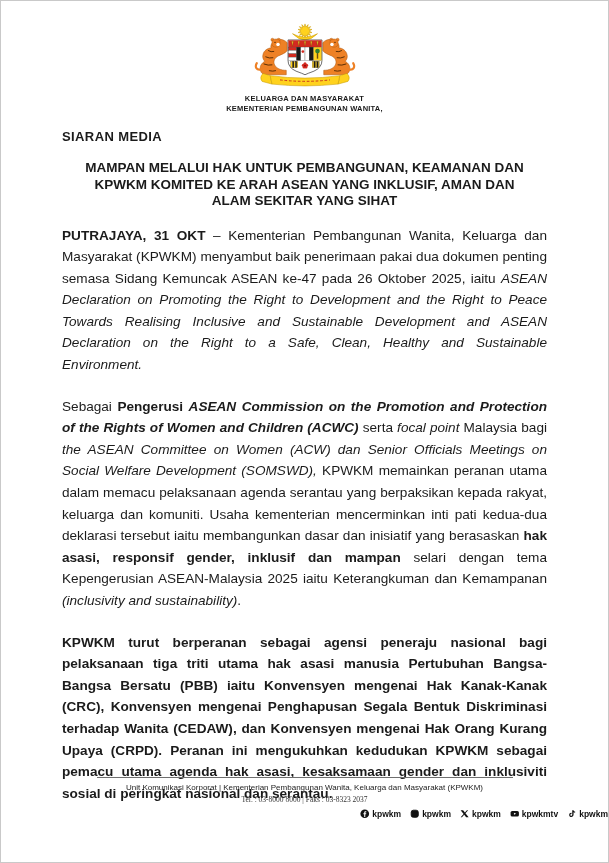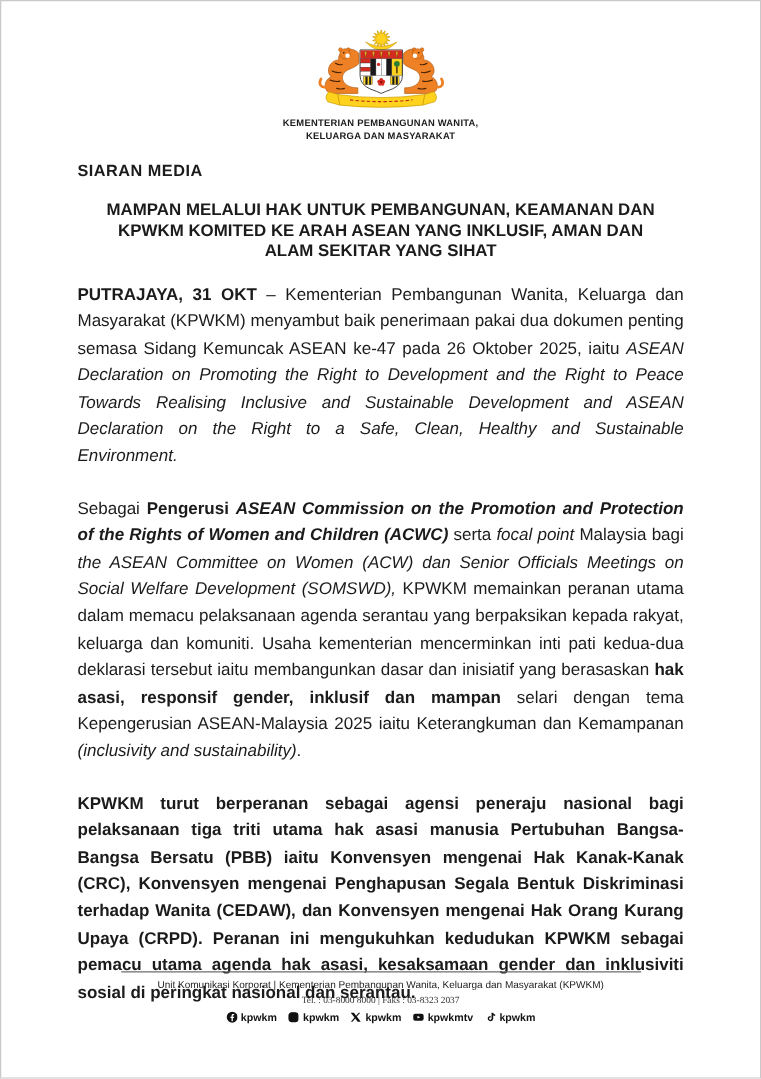--- a/index.html
+++ b/index.html
@@ -15,21 +15,21 @@
   .title{margin-top:16px;text-align:center;font-weight:bold;font-size:13.5px;line-height:16.5px;}
   .body-text{margin-top:15px;font-size:13.6px;line-height:21.6px;text-align:justify;}
   .body-text p{margin:0 0 20px;}
   .b{font-weight:bold;}
   .i{font-style:italic;margin-top:28px;}
   .bi{font-weight:bold;font-style:italic;}
   .footer{position:absolute;left:0;top:776px;width:100%;text-align:center;}
   .footer-rule{width:416px;margin:0 auto;border-top:1.3px solid #6e6e6e;}
   .footer-line1{margin-top:5px;font-size:8px;font-weight:normal;color:#222;}
   .footer-line2{margin-top:3px;font-size:7.5px;color:#333;font-family:Liberation Serif, serif;}
-  .social{margin-top:5px;display:flex;justify-content:center;align-items:center;gap:9px;font-size:8.5px;font-weight:bold;color:#111;}
+  .social{margin-top:5px;display:flex;justify-content:flex-end;align-items:center;gap:9px;font-size:8.5px;font-weight:bold;color:#111;}
   .social-item{display:flex;align-items:center;gap:2.5px;}
   .social-item svg{width:9.5px;height:9.5px;display:block;fill:#111;}
 </style>
 </head>
 <body>
 
 <div class="page">
   <div class="content">
 
     <svg class="crest" viewBox="0 0 130 78" aria-hidden="true">
@@ -104,22 +104,22 @@
 
       <g>
         <path fill="#FFD21E" stroke="#C79A00" stroke-width="0.6" d="M26 61 L18 58.5 Q13.5 63 17 67.5 L28 70.5 Z"></path>
         <path fill="#FFD21E" stroke="#C79A00" stroke-width="0.6" d="M104 61 L112 58.5 Q116.5 63 113 67.5 L102 70.5 Z"></path>
         <path fill="#FFD21E" stroke="#C79A00" stroke-width="0.6" d="M26 61 Q65 66.5 104 61 L102 70.5 Q65 74.5 28 70.5 Z"></path>
         <path fill="none" stroke="#C2271D" stroke-width="1" stroke-dasharray="3 2" d="M37 65.8 Q65 69 93 65.8"></path>
       </g>
     </svg>
 
     <div class="ministry">
+      <div>KELUARGA DAN MASYARAKAT</div>
       <div>KEMENTERIAN PEMBANGUNAN WANITA,</div>
-      <div>KELUARGA DAN MASYARAKAT</div>
     </div>
 
     <div class="doc-type">SIARAN MEDIA</div>
 
     <div class="title">
       <div>MAMPAN MELALUI HAK UNTUK PEMBANGUNAN, KEAMANAN DAN</div>
       <div>KPWKM KOMITED KE ARAH ASEAN YANG INKLUSIF, AMAN DAN</div>
       <div>ALAM SEKITAR YANG SIHAT</div>
     </div>
 

